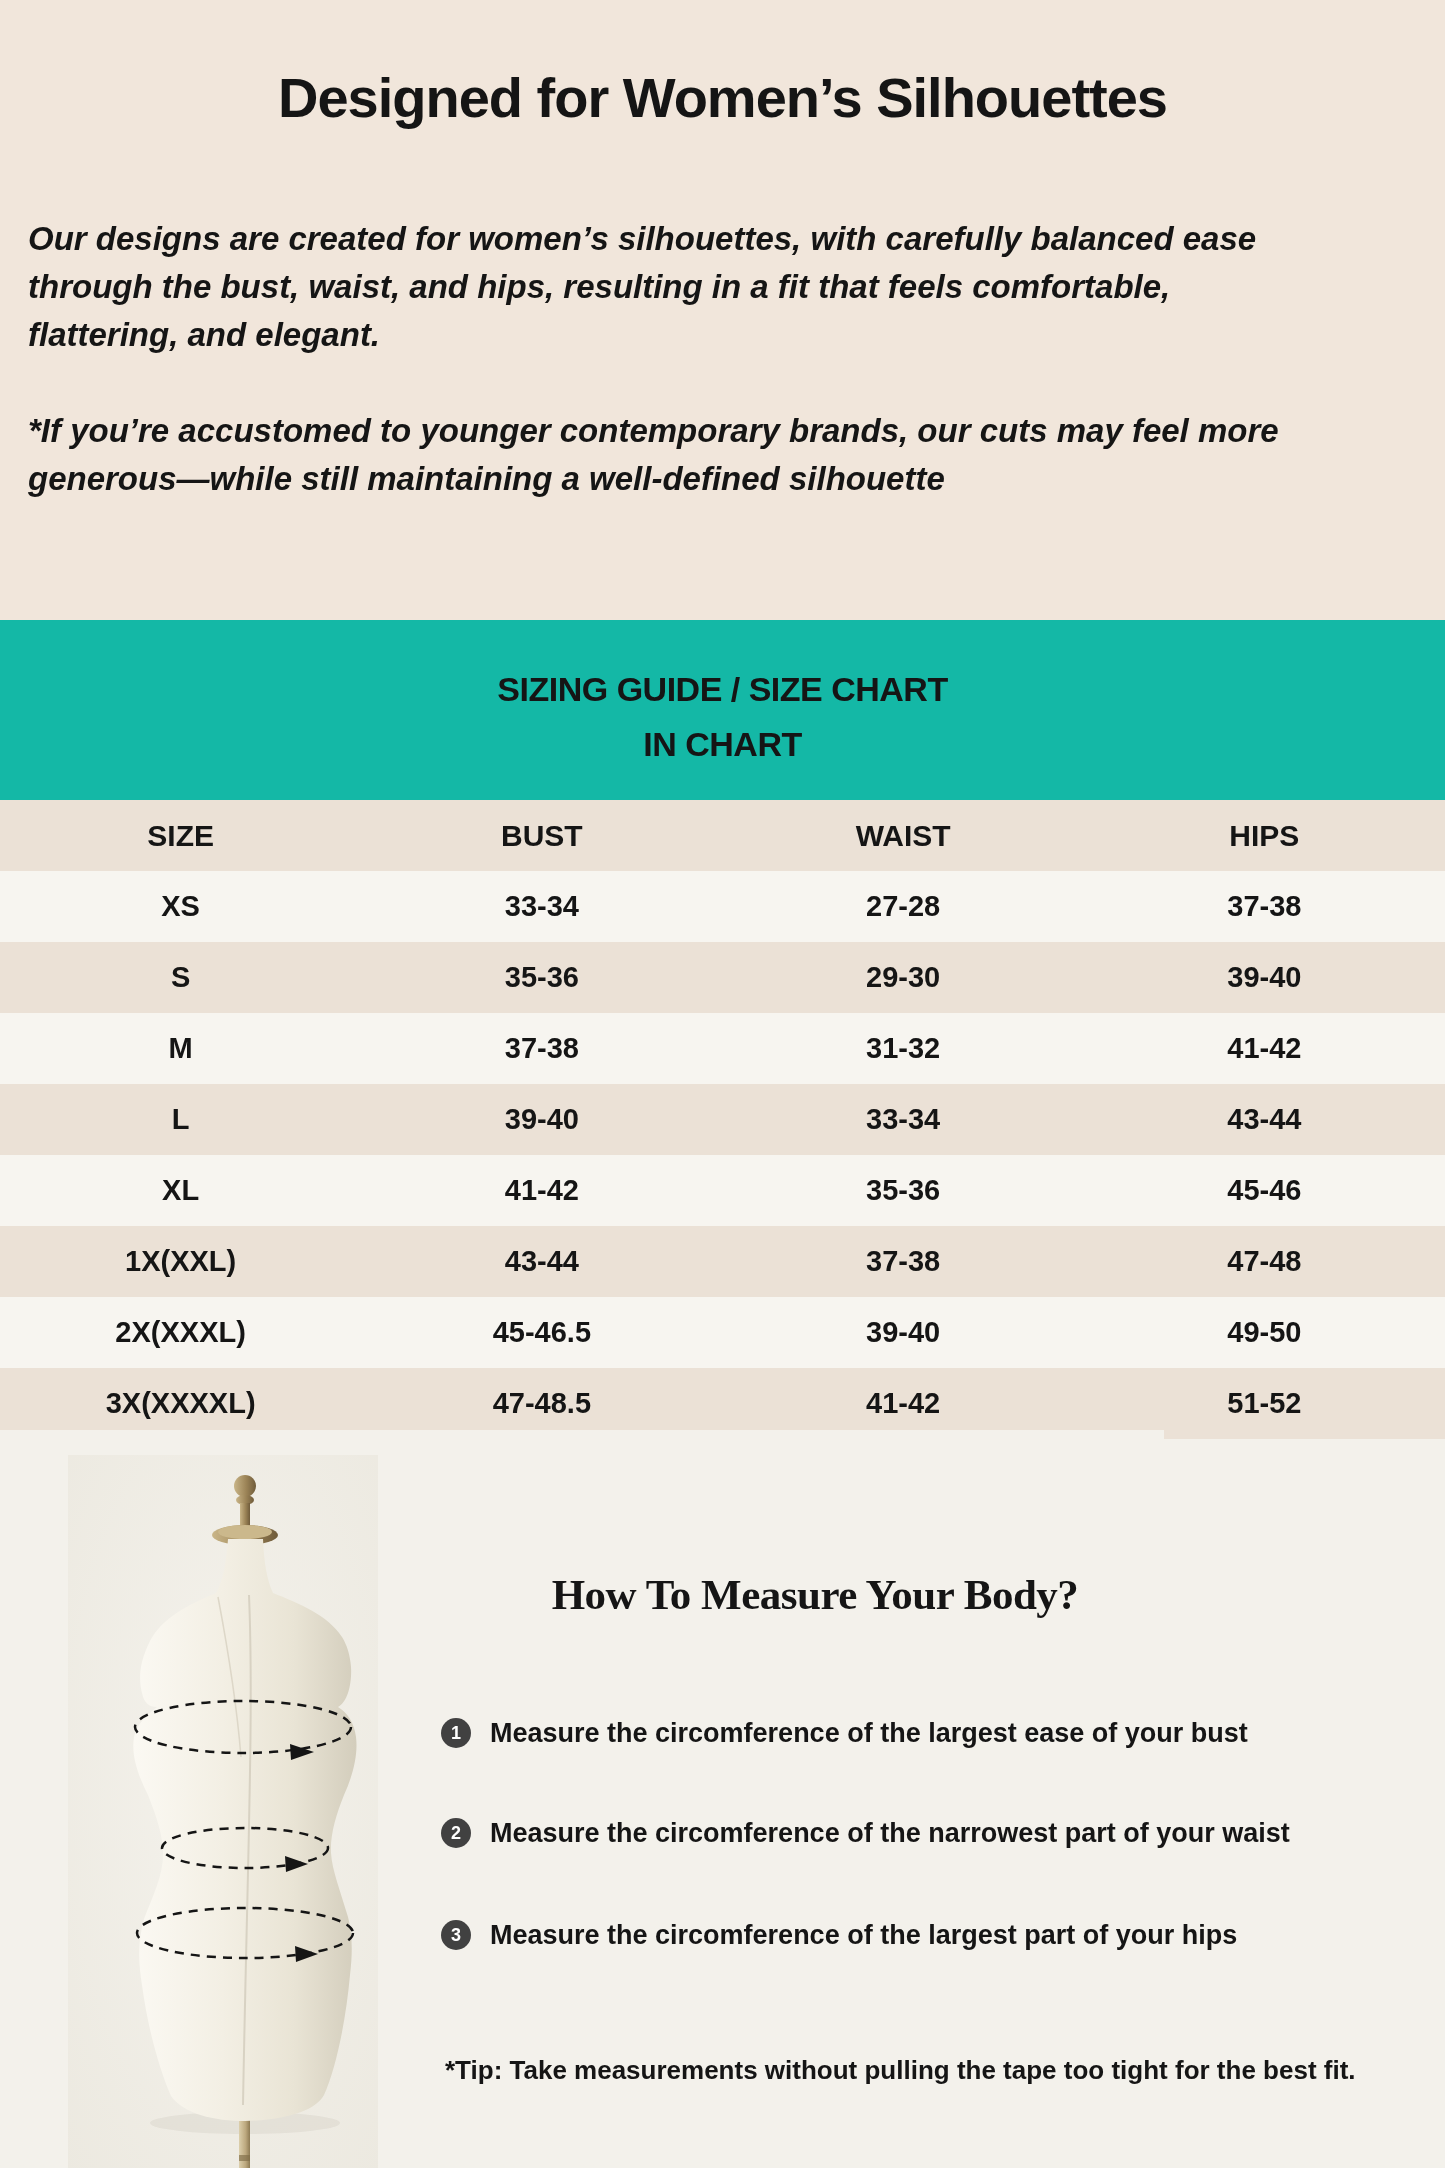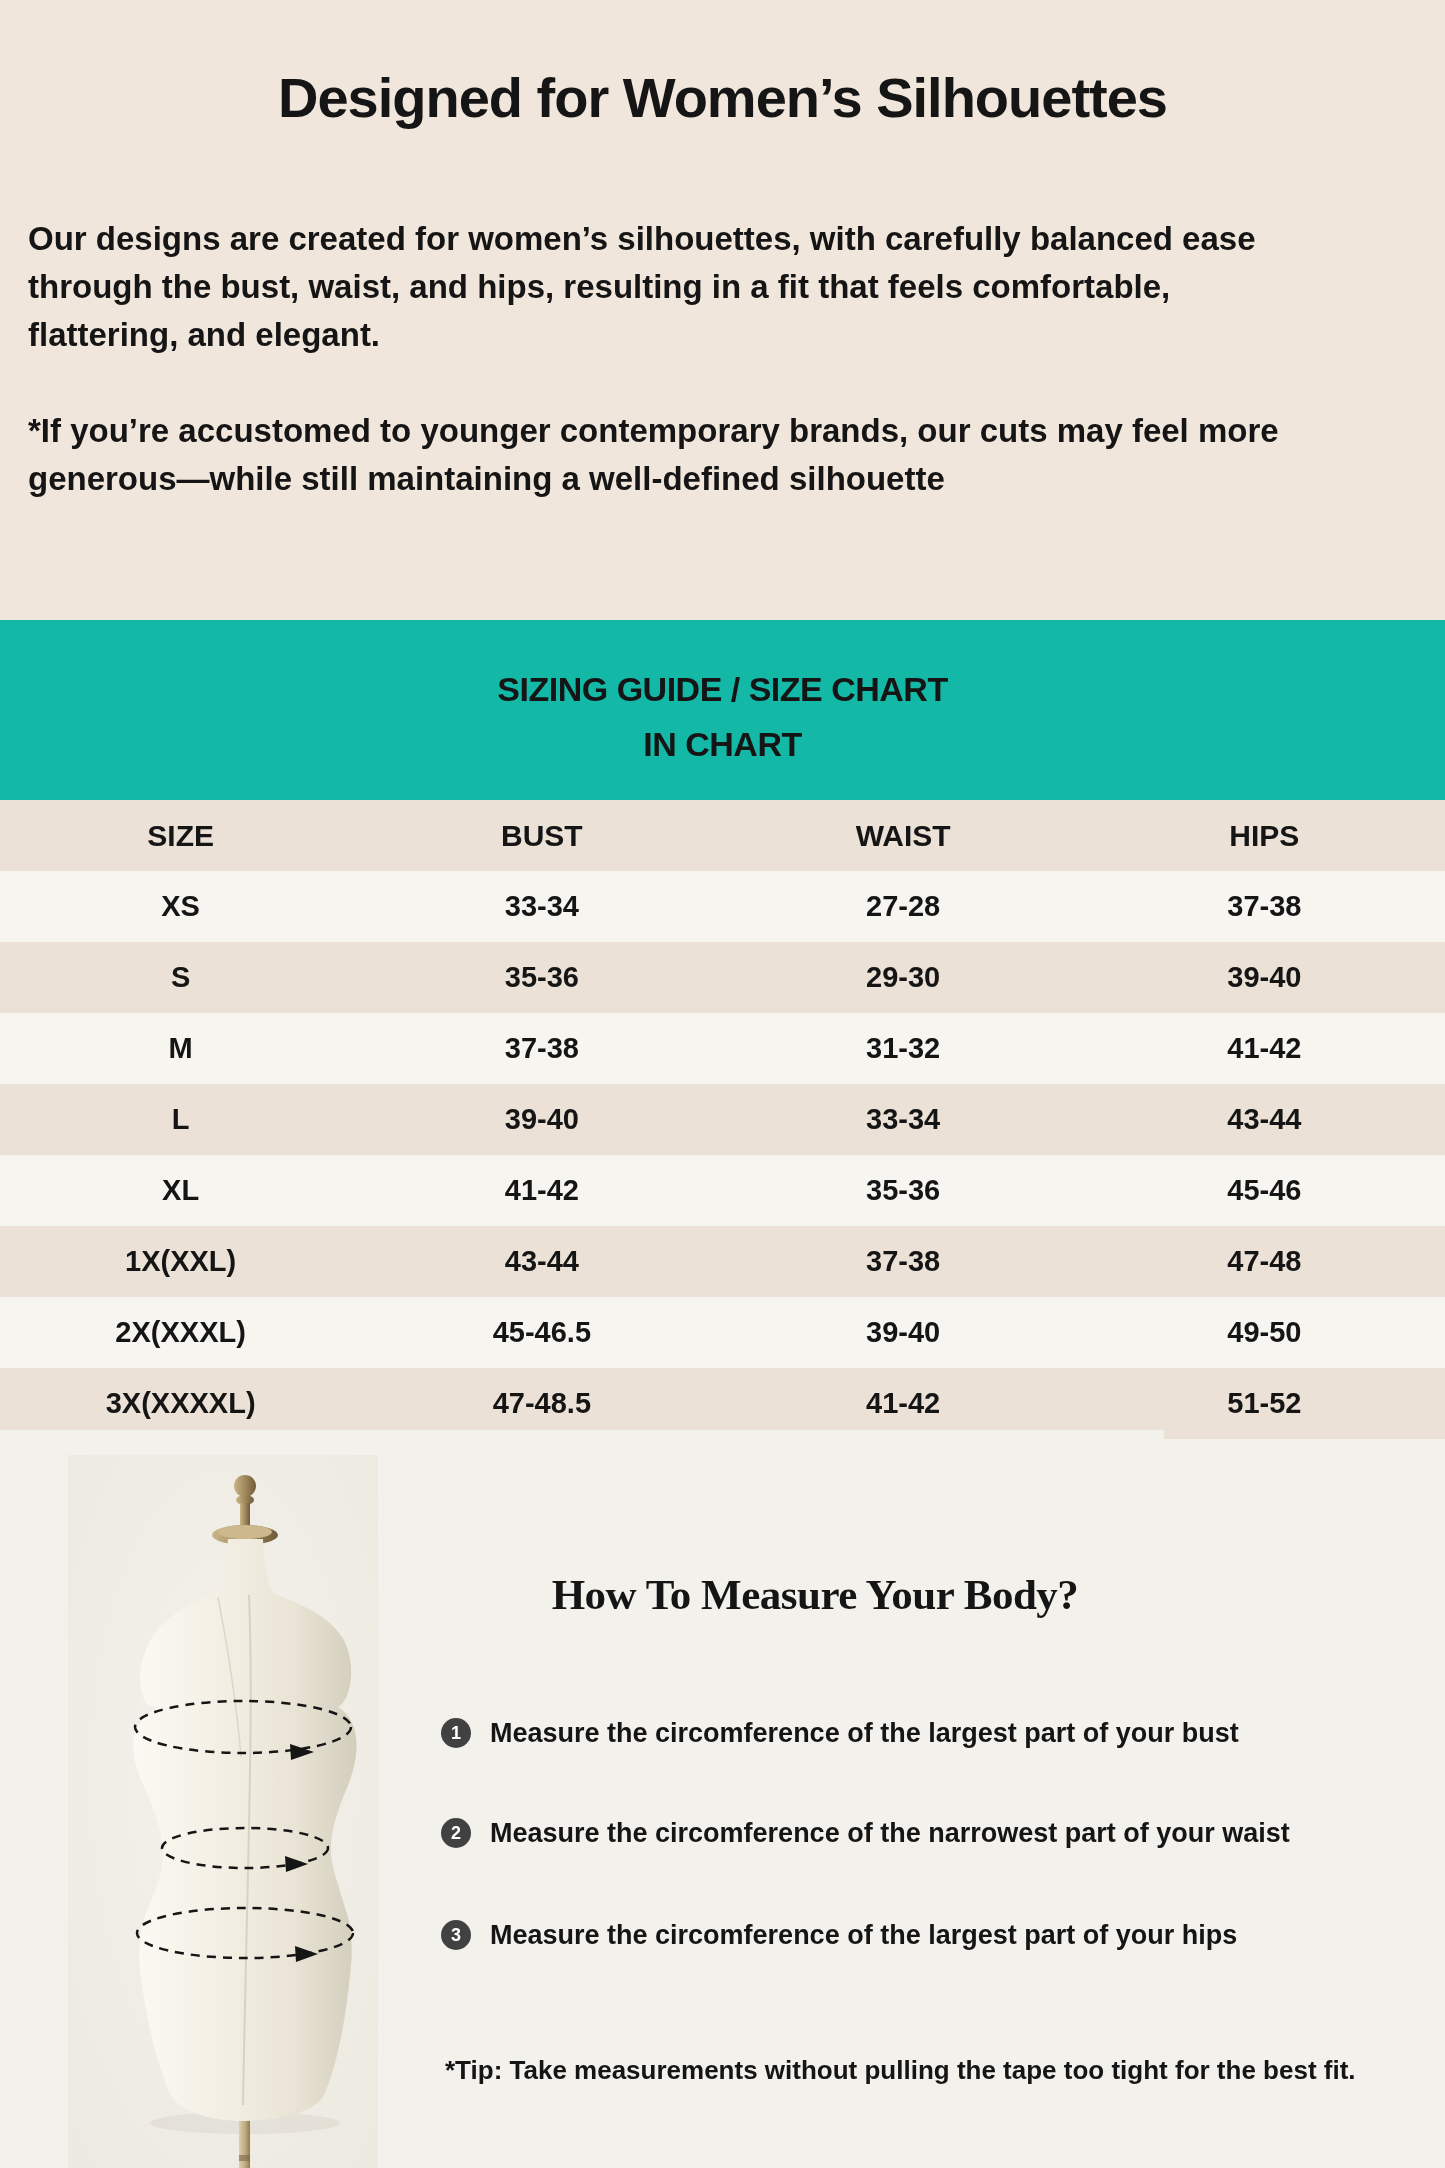--- a/index.html
+++ b/index.html
@@ -20,21 +20,21 @@
   }
   .hero-title {
     margin: 0;
     text-align: center;
     font-size: 56px;
     font-weight: bold;
     letter-spacing: -1px;
     line-height: 67px;
   }
   .hero-para { margin: 0; font-size: 33px; font-weight: bold; }
-  .hero-para .line { line-height: 48px; white-space: nowrap; }
+  .hero-para .line { line-height: 48px; white-space: nowrap; font-style: italic; }
   .hero-para-1 { margin-top: 84px; }
   .hero-para-2 { margin-top: 48px; }
 
   
   .chart-section {
     width: 1445px; height: 810px;
     background: #14b8a6;
     padding-top: 42px;
   }
   .chart-heading, .chart-subheading {
@@ -286,21 +286,21 @@
       <polygon points="222,289 246,297 223,305"></polygon>
       <polygon points="217,401 240,409 218,417"></polygon>
       <polygon points="227,491 250,499 228,507"></polygon>
     </g>
   </svg>
 
   <h2 class="measure-heading">How To Measure Your Body?</h2>
 
   <div class="measure-step step-1">
     <span class="step-badge">1</span>
-    <span class="step-text">Measure the circomference of the largest part of your bust</span>
+    <span class="step-text">Measure the circomference of the largest ease of your bust</span>
   </div>
   <div class="measure-step step-2">
     <span class="step-badge">2</span>
     <span class="step-text">Measure the circomference of the narrowest part of your waist</span>
   </div>
   <div class="measure-step step-3">
     <span class="step-badge">3</span>
     <span class="step-text">Measure the circomference of the largest part of your hips</span>
   </div>
 

